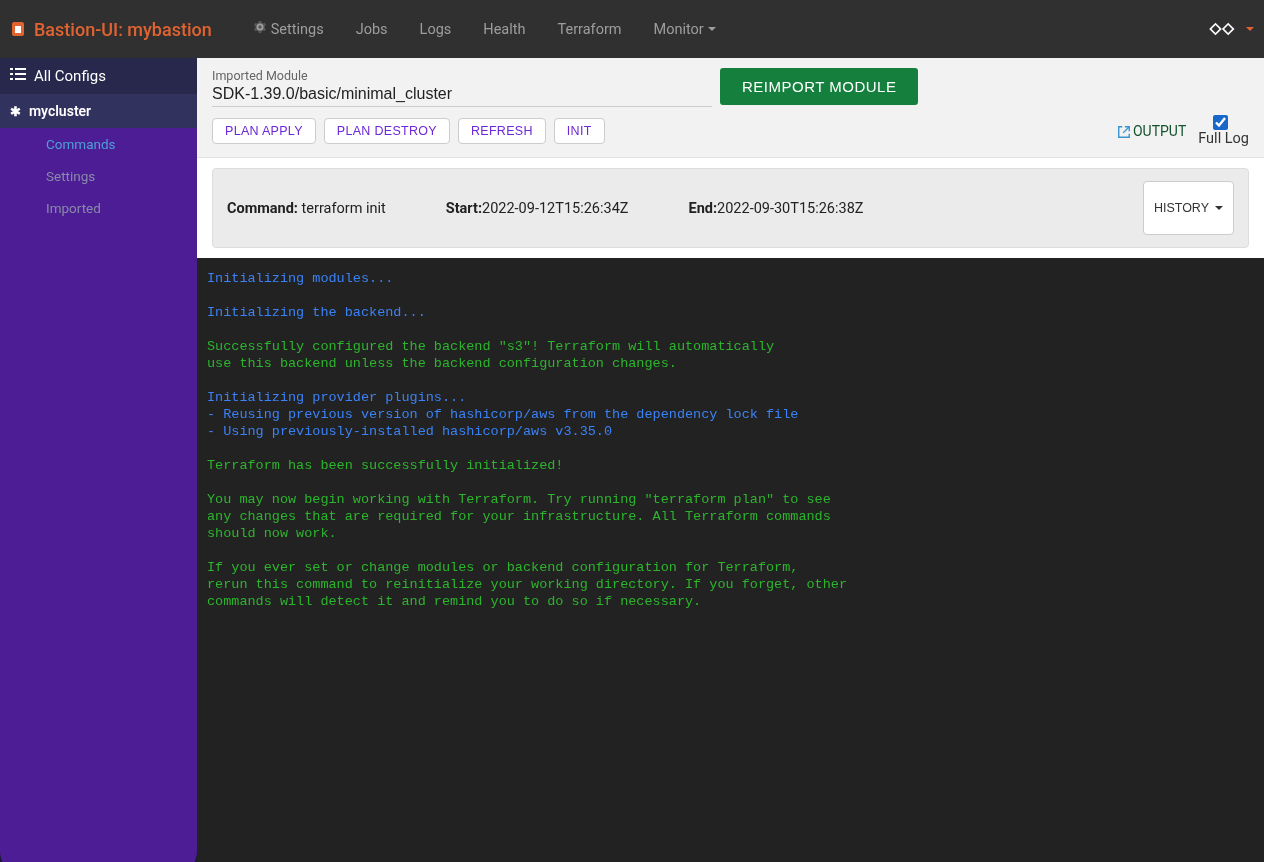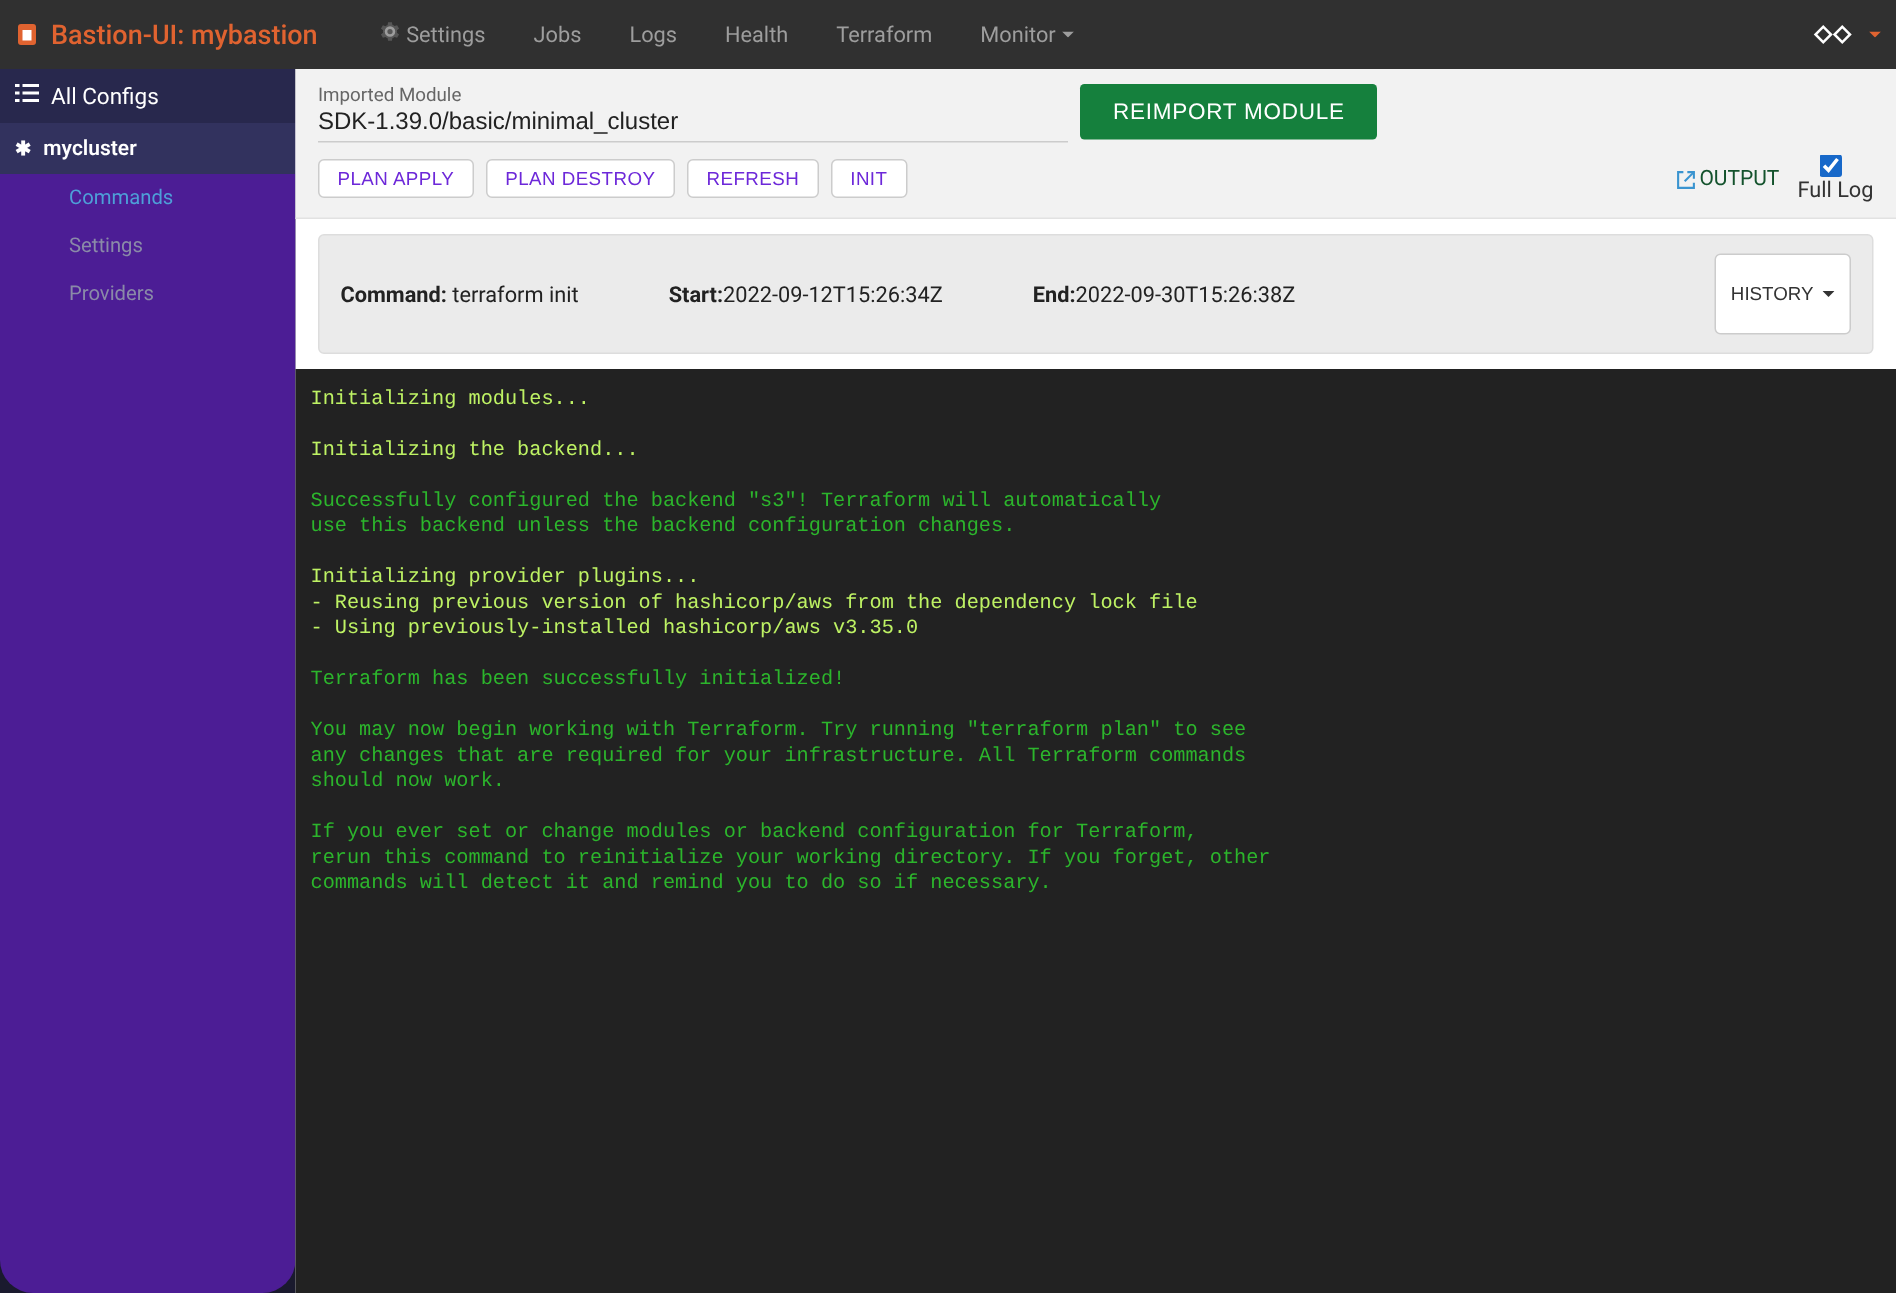--- a/index.html
+++ b/index.html
@@ -9,21 +9,21 @@
     background: #1a1a2e;
     color: #333;
     width: 1264px;
     height: 862px;
     overflow: hidden;
   }
 
   
   .navbar {
     background: #303030;
-    height: 46px;
+    height: 58px;
     display: flex;
     align-items: center;
     padding: 0 10px;
     position: relative;
   }
   .navbar-brand {
     display: flex;
     align-items: center;
     color: #e06330;
     font-size: 18px;
@@ -235,21 +235,21 @@
     background: #222;
     flex: 1;
     margin-top: 10px;
     padding: 12px 10px;
     font-family: "Menlo","Consolas","Courier New",monospace;
     font-size: 13.5px;
     line-height: 17px;
     white-space: pre;
     overflow: auto;
   }
-  .t-white { color: #bef264; }
+  .t-white { color: #3b82f6; }
   .t-green { color: #2cb52c; }
 </style>
 </head>
 <body>
 
 <div class="navbar">
   <div class="navbar-brand">
     <span class="brand-icon">
       <svg viewBox="0 0 16 16">
           <rect x="2" y="1" width="12" height="14" rx="2" fill="#e06330"></rect>
@@ -321,21 +321,21 @@
       <span>mycluster</span>
     </div>
     <div class="sidebar-children">
       <div class="sidebar-child active">
         <span>Commands</span>
       </div>
       <div class="sidebar-child">
         <span>Settings</span>
       </div>
       <div class="sidebar-child">
-        <span>Providers</span>
+        <span>Imported</span>
       </div>
     </div>
   </div>
 
   <div class="main">
 
     <div class="toolbar">
       <div class="toolbar-row1">
         <div class="module-block">
           <div class="imported-module-label">Imported Module</div>

